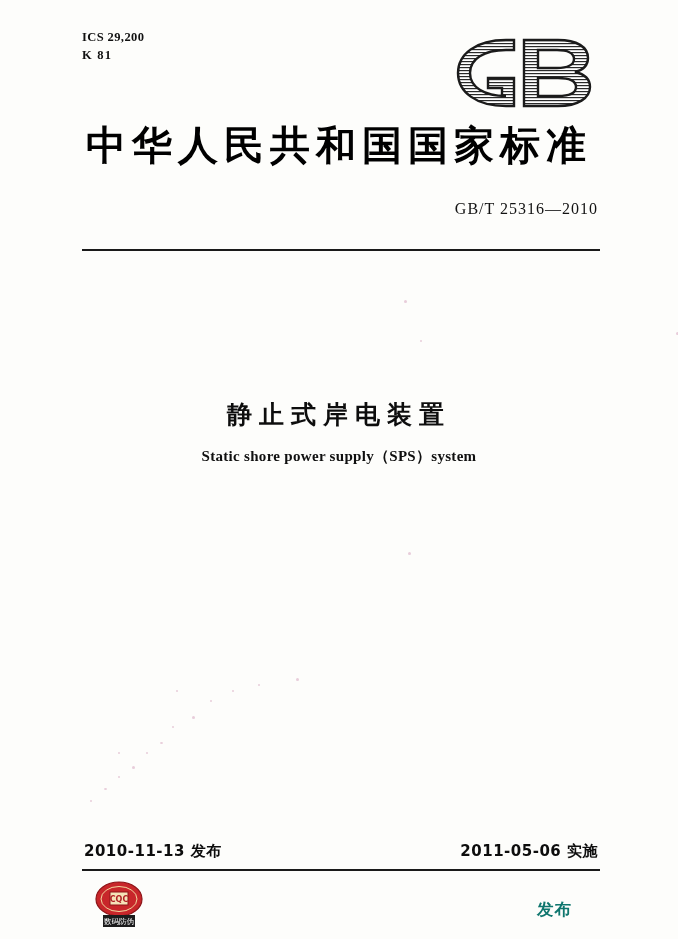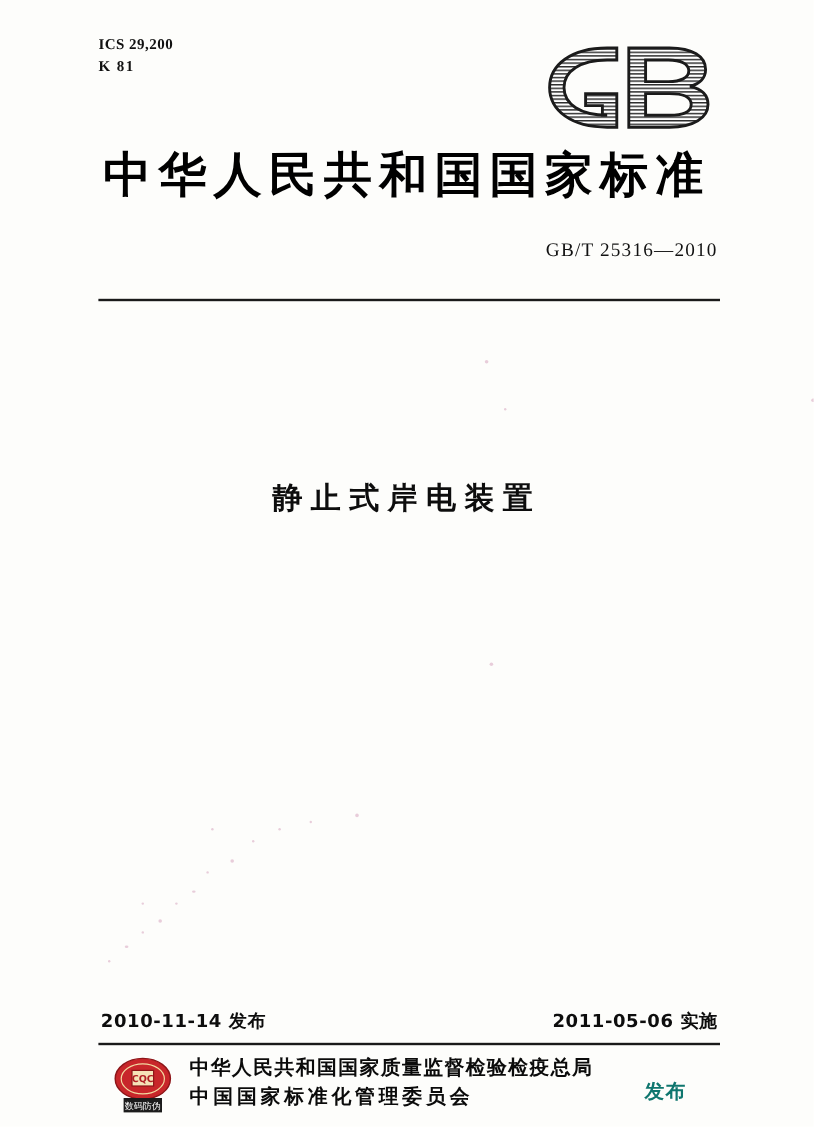--- a/index.html
+++ b/index.html
@@ -218,35 +218,32 @@
     </svg>
   </div>
 
   <div class="cn-title">中华人民共和国国家标准</div>
 
   <div class="std-number">GB/T 25316—2010</div>
 
   <div class="rule"></div>
 
   <div class="doc-title-cn">静止式岸电装置</div>
-
-  <div class="issue-date">2010-11-14 发布</div>
+  <div class="doc-title-en">Static shore power supply（SPS）system</div>
+
+  <div class="issue-date">2010-11-13 发布</div>
   <div class="effective-date">2011-05-06 实施</div>
   <div class="footer-rule"></div>
 
   <div class="emblem">
     <svg viewBox="0 0 52 50" width="52" height="50" aria-hidden="true">
       <ellipse cx="26" cy="20" rx="23" ry="17" fill="#c8262a" stroke="#8d1518" stroke-width="1.2"></ellipse>
       <ellipse cx="26" cy="20" rx="18" ry="12.5" fill="none" stroke="#f2d9a0" stroke-width="1"></ellipse>
       <rect x="17" y="13" width="18" height="13" fill="#f5e3b8" stroke="#8d1518" stroke-width="1"></rect>
       <text x="26" y="22.5" font-family="DejaVu Sans, sans-serif" font-size="8" font-weight="bold" fill="#b02025" text-anchor="middle">CQC</text>
       <rect x="10" y="36" width="32" height="12" fill="#1c1c1c"></rect>
       <text x="26" y="45" font-family="DejaVu Sans, sans-serif" font-size="7.5" fill="#ffffff" text-anchor="middle">数码防伪</text>
     </svg>
   </div>
 
-  <div class="publisher">
-    <div>中华人民共和国国家质量监督检验检疫总局</div>
-    <div class="line2">中国国家标准化管理委员会</div>
-  </div>
   <div class="publish-verb">发布</div>
 
 </div>
 
 </body></html>

